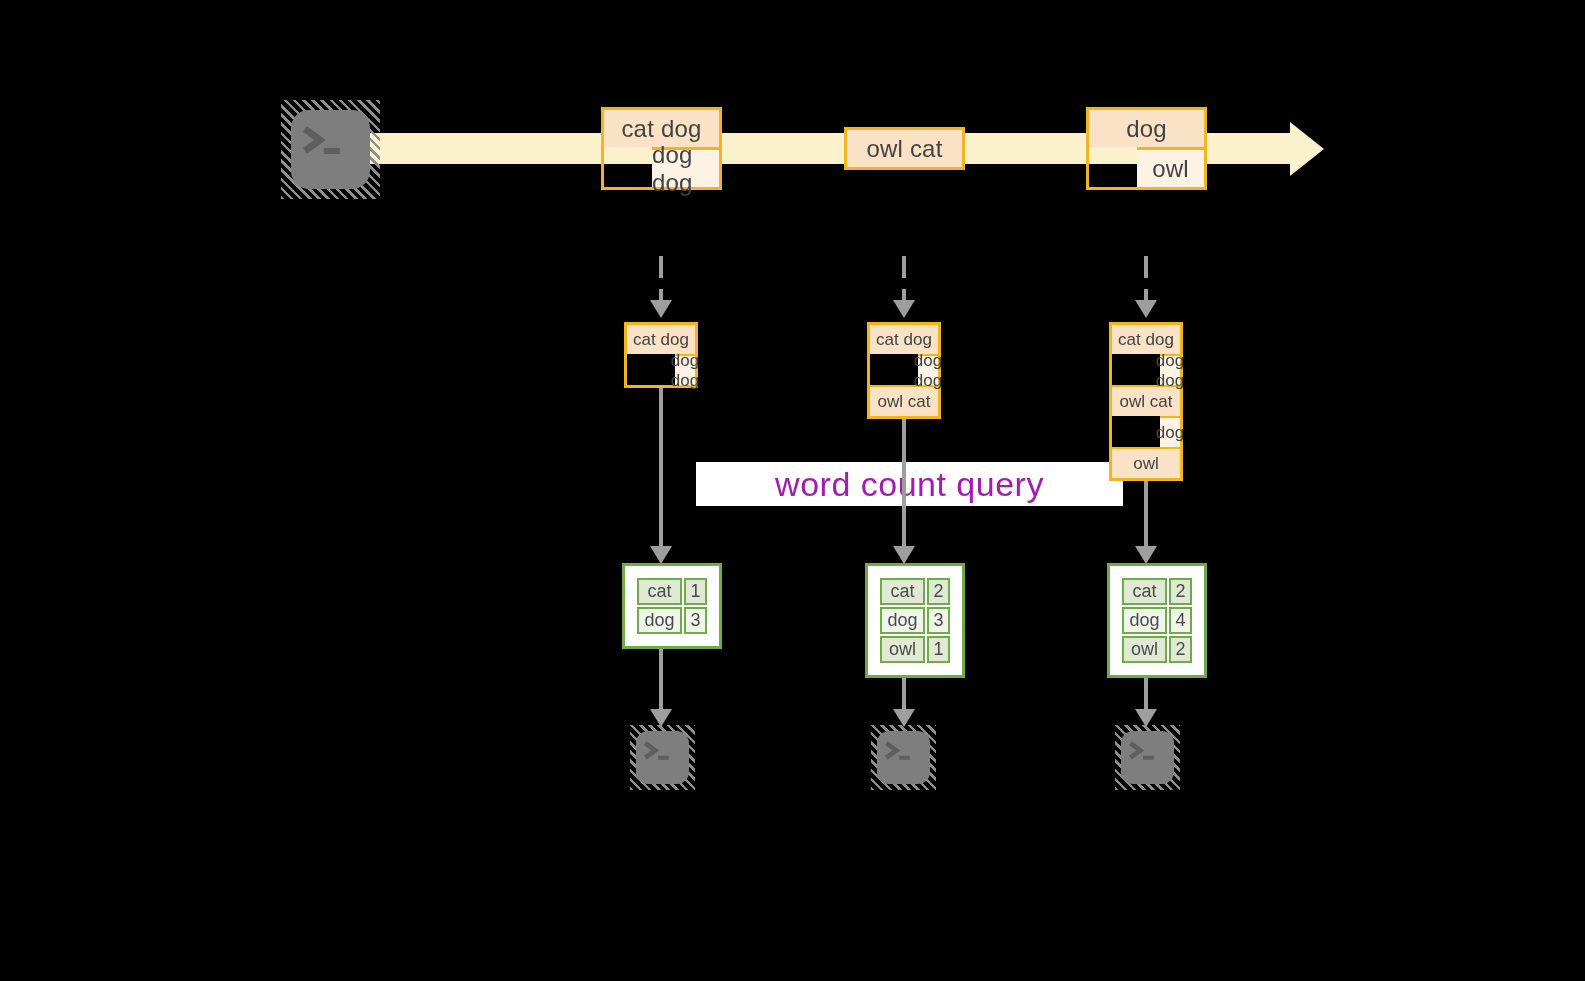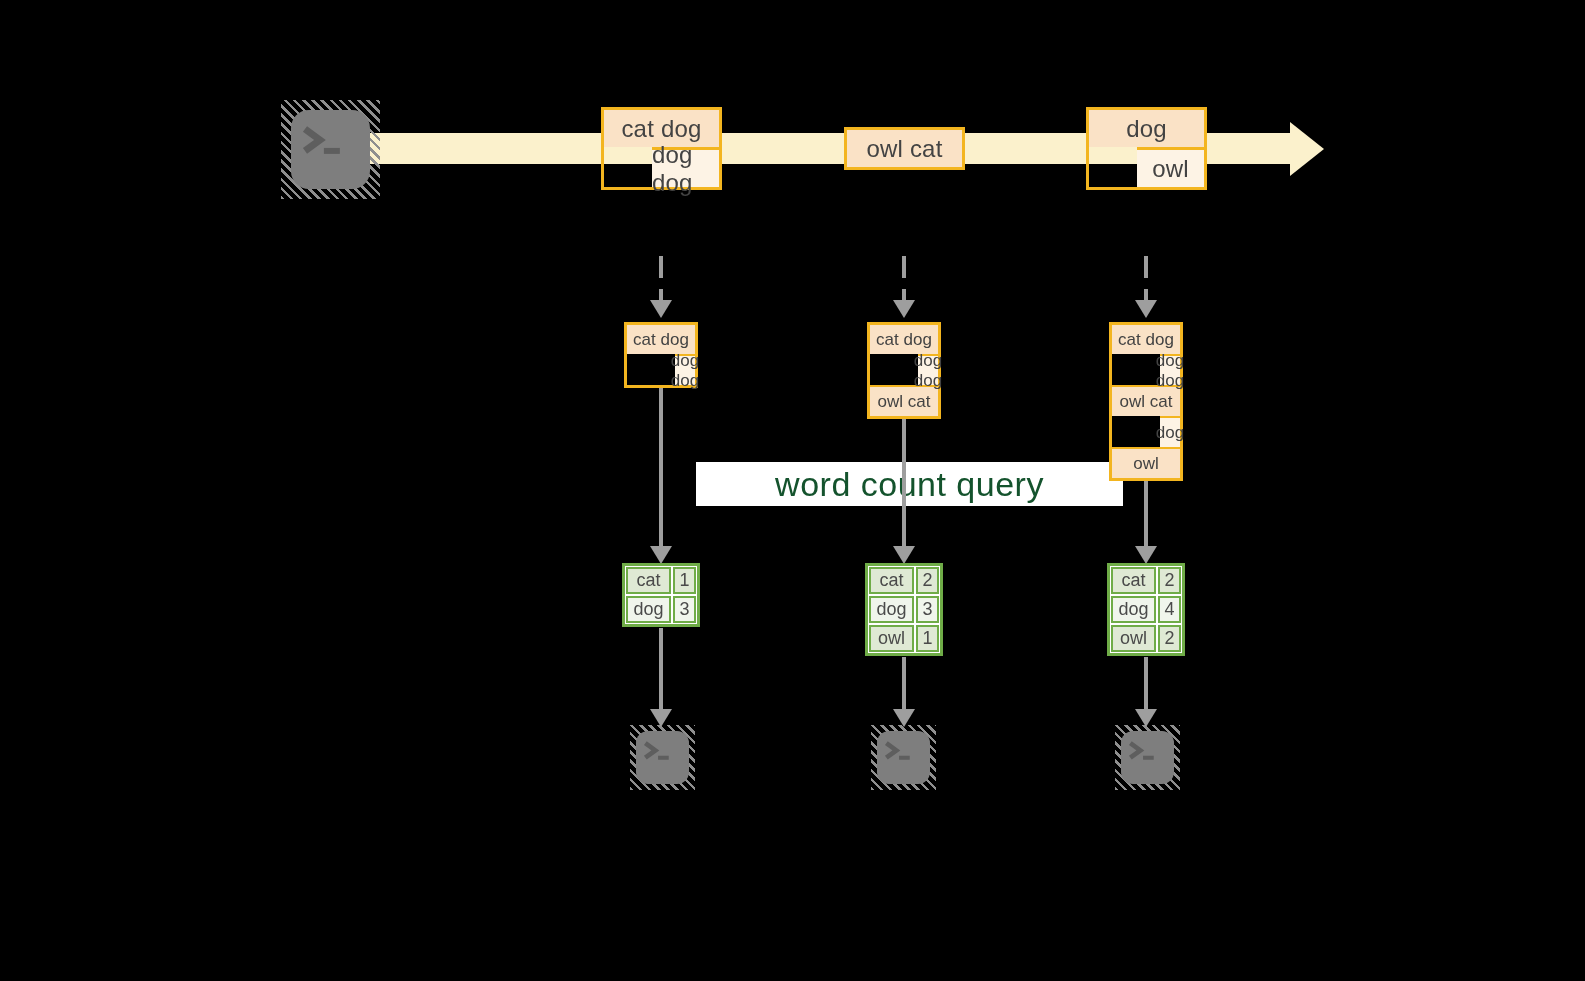--- a/index.html
+++ b/index.html
@@ -36,24 +36,24 @@
 
   
   .dashline{width:4px;z-index:3;background:
     repeating-linear-gradient(to bottom,#9E9E9E 0 22px,rgba(0,0,0,0) 22px 33px);}
   .vline{width:4px;background:#9E9E9E;z-index:4;}
   .head-down{width:0;height:0;border-left:11px solid transparent;border-right:11px solid transparent;
     border-top:18px solid #9E9E9E;z-index:4;}
 
   
   .banner{background:#FFFFFF;z-index:2;display:flex;align-items:center;justify-content:center;
-    font-size:34px;font-weight:300;color:#14532d;letter-spacing:.5px;}
+    font-size:34px;font-weight:300;color:#a21caf;letter-spacing:.5px;}
 
   
-  .rtable{box-sizing:border-box;border:3px solid #6FAC47;background:#FFFFFF;padding:1px;
+  .rtable{box-sizing:border-box;border:3px solid #6FAC47;background:#FFFFFF;padding:12px;
     display:grid;grid-template-columns:45px 23px;gap:2px;z-index:5;}
   .rtable .cell{border:2px solid #6FAC47;height:23px;display:flex;align-items:center;
     justify-content:center;font-size:18px;color:#4A4A4A;}
   .gdark{background:#DFE9D4;}
   .glight{background:#F0F5EC;}
 </style>
 </head>
 <body>
 
 <div class="canvas">

